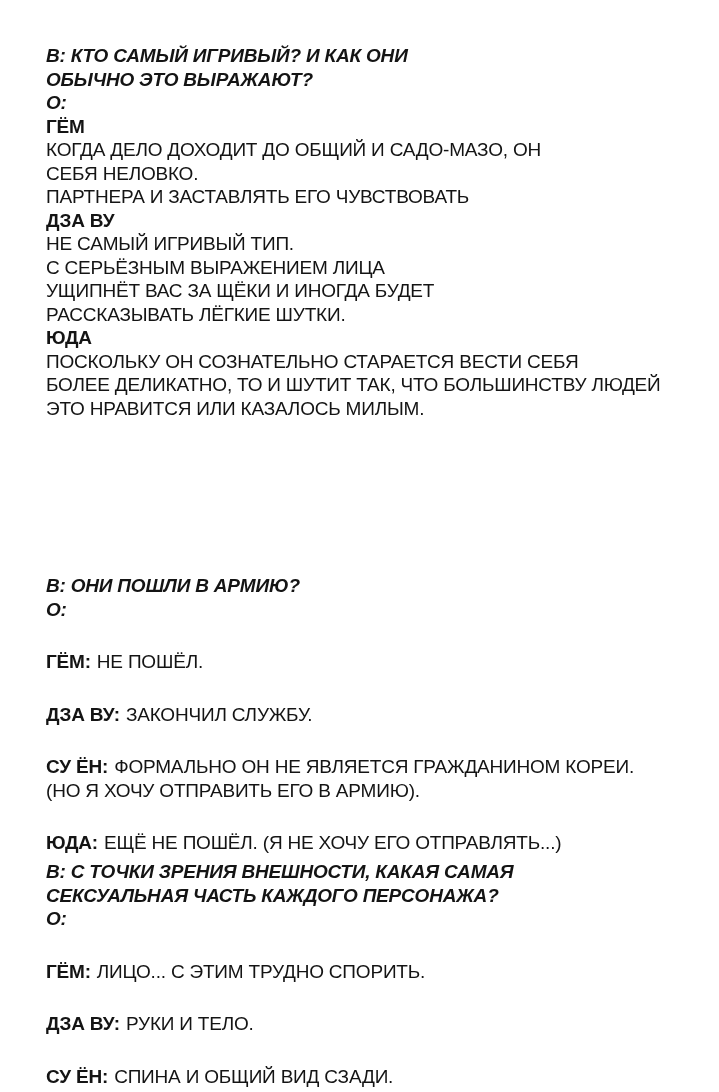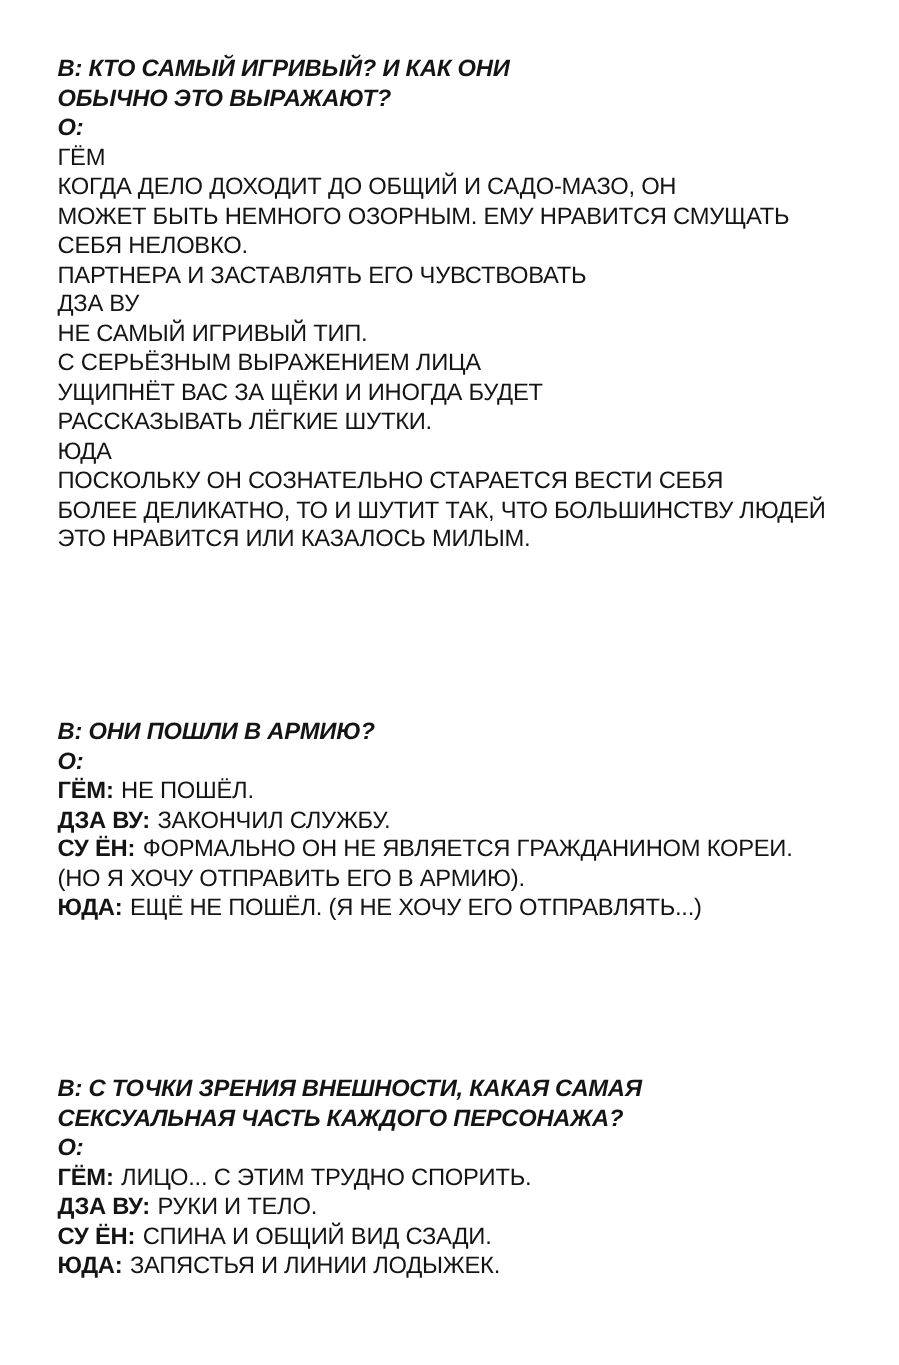--- a/index.html
+++ b/index.html
@@ -31,44 +31,44 @@
     font-size: 19px;
     line-height: 23.5px;
     letter-spacing: -0.2px;
     white-space: nowrap;
   }
   .line.question {
     font-weight: bold;
     font-style: italic;
   }
   .line.name {
-    font-weight: normal;
+    font-weight: bold;
   }
   .line.body {
     font-weight: normal;
   }
   .line.answer {
     font-weight: normal;
+    margin-top: 29px;
   }
   .line .prefix {
     font-weight: bold;
     margin-right: 6px;
   }
 </style>
 </head>
 <body>
 
 <div id="page">
   <section id="section-0" class="qa-section">
       <p class="line question">В: КТО САМЫЙ ИГРИВЫЙ? И КАК ОНИ</p>
       <p class="line question">ОБЫЧНО ЭТО ВЫРАЖАЮТ?</p>
       <p class="line question">О:</p>
       <p class="line name">ГЁМ</p>
       <p class="line body">КОГДА ДЕЛО ДОХОДИТ ДО ОБЩИЙ И САДО-МАЗО, ОН</p>
-      <p class="line body">МОЖЕТ БЫТЬ НЕМНОГО ОЗОРНЫМ. ЕМУ НРАВИТСЯ СМУЩАТЬ</p>
       <p class="line body">СЕБЯ НЕЛОВКО.</p>
       <p class="line body">ПАРТНЕРА И ЗАСТАВЛЯТЬ ЕГО ЧУВСТВОВАТЬ</p>
       <p class="line name">ДЗА ВУ</p>
       <p class="line body">НЕ САМЫЙ ИГРИВЫЙ ТИП.</p>
       <p class="line body">С СЕРЬЁЗНЫМ ВЫРАЖЕНИЕМ ЛИЦА</p>
       <p class="line body">УЩИПНЁТ ВАС ЗА ЩЁКИ И ИНОГДА БУДЕТ</p>
       <p class="line body">РАССКАЗЫВАТЬ ЛЁГКИЕ ШУТКИ.</p>
       <p class="line name">ЮДА</p>
       <p class="line body">ПОСКОЛЬКУ ОН СОЗНАТЕЛЬНО СТАРАЕТСЯ ВЕСТИ СЕБЯ</p>
       <p class="line body">БОЛЕЕ ДЕЛИКАТНО, ТО И ШУТИТ ТАК, ЧТО БОЛЬШИНСТВУ ЛЮДЕЙ</p>

